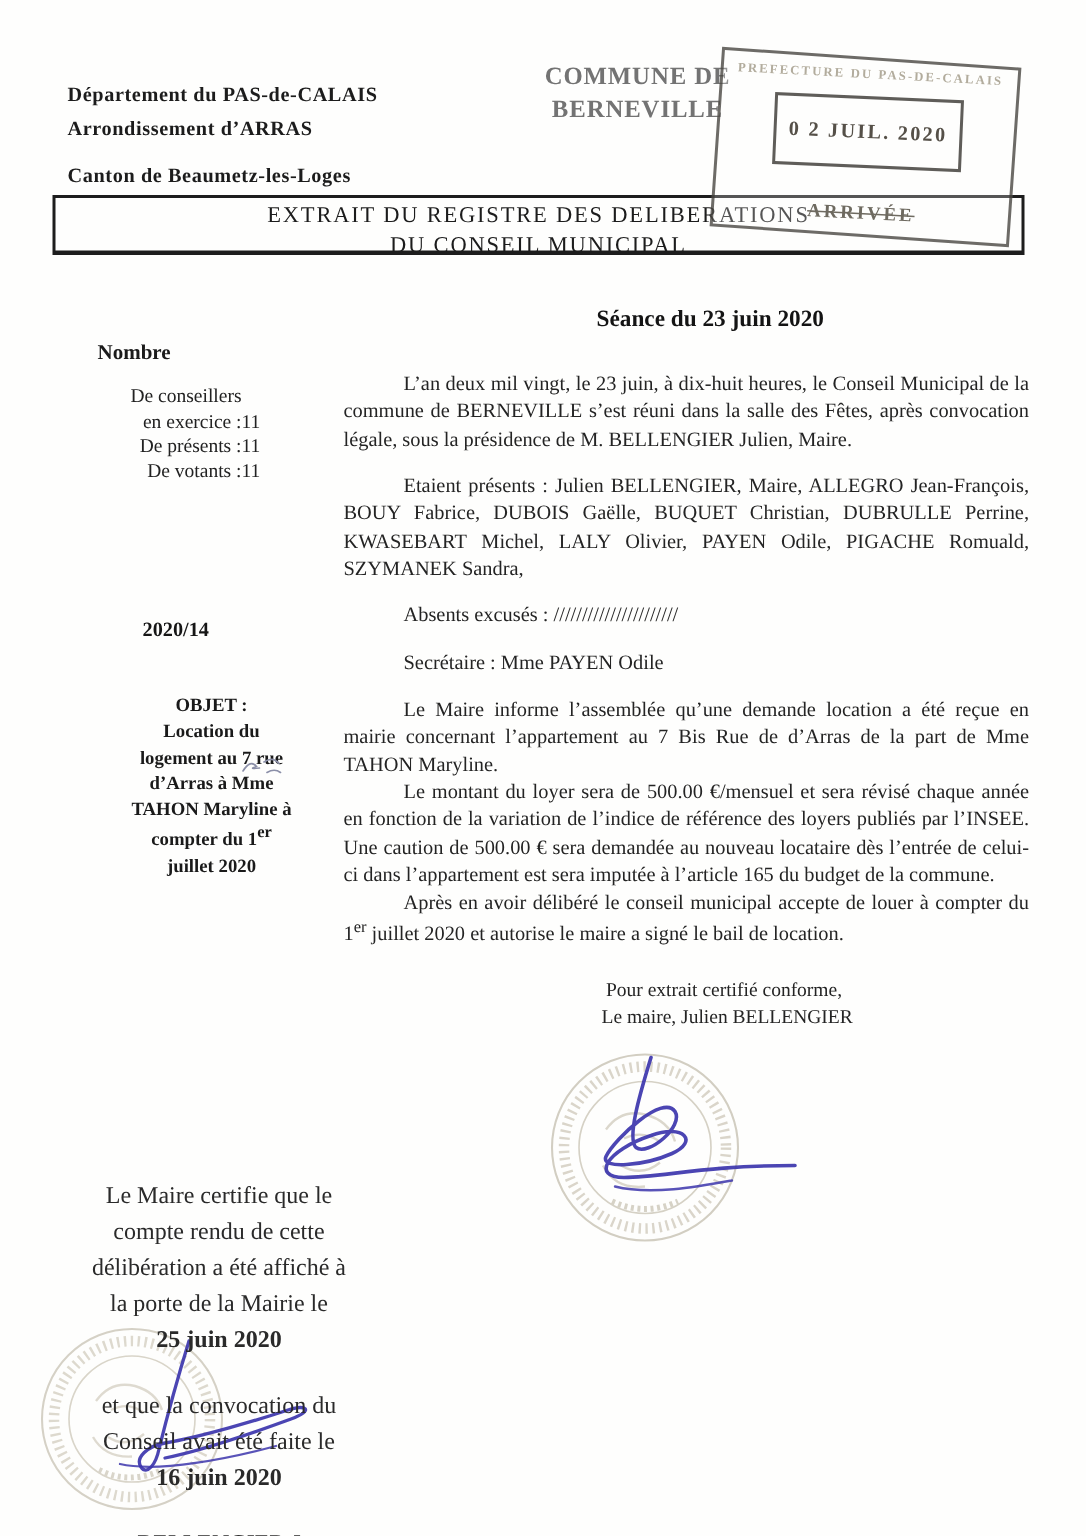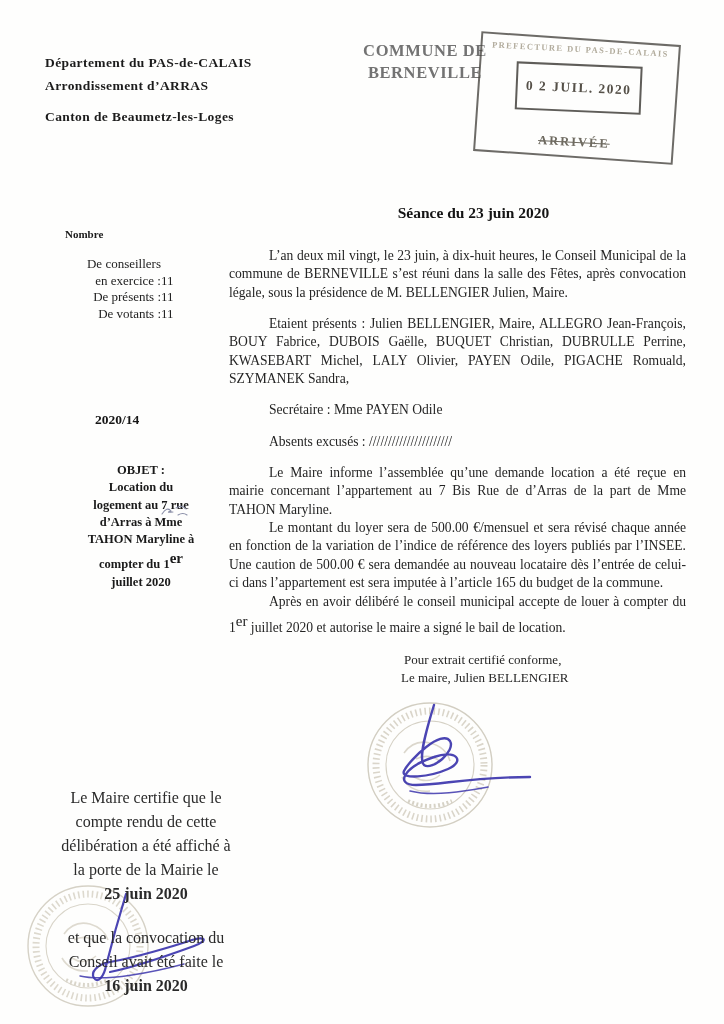--- a/index.html
+++ b/index.html
@@ -35,38 +35,38 @@
   
   .title-box{
     position:absolute;left:35px;top:130px;width:648px;height:40px;
     border:2px solid #1d1d1d;border-bottom-width:3px;
     text-align:center;font-size:15px;letter-spacing:1.2px;line-height:1.32;
     padding-top:3px;box-sizing:border-box;color:#1c1c1c;
   }
   
   .seance{position:absolute;left:246px;top:204px;width:455px;text-align:center;font-weight:bold;font-size:15.5px;color:#141414;}
   
-  .nombre{position:absolute;left:65px;top:228px;font-weight:bold;font-size:11px;color:#1b1b1b;}
+  .nombre{position:absolute;left:65px;top:228px;font-weight:bold;font-size:14px;color:#1b1b1b;}
   .counts{position:absolute;left:65px;top:256px;width:165px;font-size:13px;line-height:1.27;color:#222;}
   .counts .row{display:flex;}
   .counts .lab{width:96px;text-align:right;}
   .counts .val{}
   .refnum{position:absolute;left:95px;top:412px;font-weight:bold;font-size:13.5px;color:#161616;}
   .objet{
     position:absolute;left:52px;top:462px;width:178px;text-align:center;
     font-weight:bold;font-size:12.5px;line-height:1.38;color:#1a1a1a;
   }
   .objet .pre{white-space:pre-line;}
   .hand-mark{position:absolute;left:158px;top:500px;z-index:3;}
   
   .bodycol{position:absolute;left:229px;top:247px;width:457px;font-size:13.6px;line-height:1.35;text-align:justify;color:#242424;}
   .bodycol p{margin:0 0 13px 0;text-indent:40px;}
   .bodycol p.tight{margin:0;}
   .bodycol .nj{text-align:left;}
-  sup{font-size:15px;}
+  sup{font-size:11px;}
   
   .closing{position:absolute;left:385px;top:651px;font-size:13px;line-height:1.42;color:#242424;}
   .closing .c2{padding-left:19px;}
   .closing .c3{padding-left:16px;}
   
   .seal-mid{position:absolute;left:338px;top:693px;z-index:2;}
   .seal-bot{position:absolute;left:14px;top:880px;z-index:2;}
   
   .cert{position:absolute;left:52px;top:786px;width:188px;text-align:center;font-size:16px;line-height:1.5;color:#2a2a2a;z-index:3;}
   .cert .pre{white-space:pre-line;}
@@ -89,20 +89,24 @@
     <div>COMMUNE  DE</div>
     <div>BERNEVILLE</div>
   </div>
 
   <div class="stamp">
     <div class="pref">PREFECTURE DU PAS-DE-CALAIS</div>
     <div class="datebox">0 2  JUIL.  2020</div>
     <div class="arrivee">ARRIVÉE</div>
   </div>
 
+  <div class="title-box">
+    <div>EXTRAIT  DU  REGISTRE  DES  DELIBERATIONS</div>
+    <div>DU  CONSEIL  MUNICIPAL</div>
+  </div>
 
   <div class="seance">Séance du 23 juin 2020</div>
 
   <div class="nombre">Nombre</div>
   <div class="counts">
     <div class="row">
       <span class="lab">De conseillers</span>
       <span class="val"></span>
     </div>
     <div class="row">
@@ -131,22 +135,22 @@
     <span>juillet 2020</span>
   </div>
 
   <svg class="hand-mark" width="34" height="22" viewBox="0 0 34 22">
     <path d="M4 14 q5 -8 9 -3 q-6 2 2 1 M18 8 q6 -4 10 1 M20 15 q5 -3 9 0" stroke="#8b8fa8" stroke-width="1.1" fill="none" stroke-linecap="round"></path>
   </svg>
 
   <div class="bodycol">
     <p>L’an deux mil vingt, le 23 juin, à dix-huit heures, le  Conseil Municipal de la commune de BERNEVILLE s’est réuni dans la salle des Fêtes, après convocation légale, sous la présidence de M. BELLENGIER Julien, Maire.</p>
     <p>Etaient  présents :  Julien  BELLENGIER,  Maire,  ALLEGRO  Jean-François, BOUY Fabrice, DUBOIS Gaëlle, BUQUET Christian, DUBRULLE Perrine, KWASEBART Michel, LALY Olivier, PAYEN Odile, PIGACHE Romuald, SZYMANEK Sandra,</p>
+    <p class="nj">Absents   excusés : //////////////////////</p>
     <p class="nj">Secrétaire : Mme PAYEN Odile</p>
-    <p class="nj">Absents   excusés : //////////////////////</p>
     <p class="tight">Le Maire informe l’assemblée qu’une demande location a été reçue en mairie concernant l’appartement au 7 Bis Rue de d’Arras de la part de Mme TAHON Maryline.</p>
     <p class="tight">Le montant du loyer sera de 500.00 €/mensuel et sera révisé chaque année en fonction de la variation de l’indice de référence des loyers publiés par l’INSEE. Une caution de 500.00 € sera demandée au nouveau locataire dès l’entrée de celui-ci dans l’appartement est sera imputée à l’article 165 du budget de la commune.</p>
     <p class="tight"><span>Après en avoir délibéré le conseil municipal accepte de louer à compter du 1</span><sup>er</sup><span> juillet 2020 et autorise le maire a signé le bail de location.</span></p>
   </div>
 
   <div class="closing">
     <div class="c2">Pour extrait certifié conforme,</div>
     <div class="c3">Le maire, Julien BELLENGIER</div>
   </div>
 

